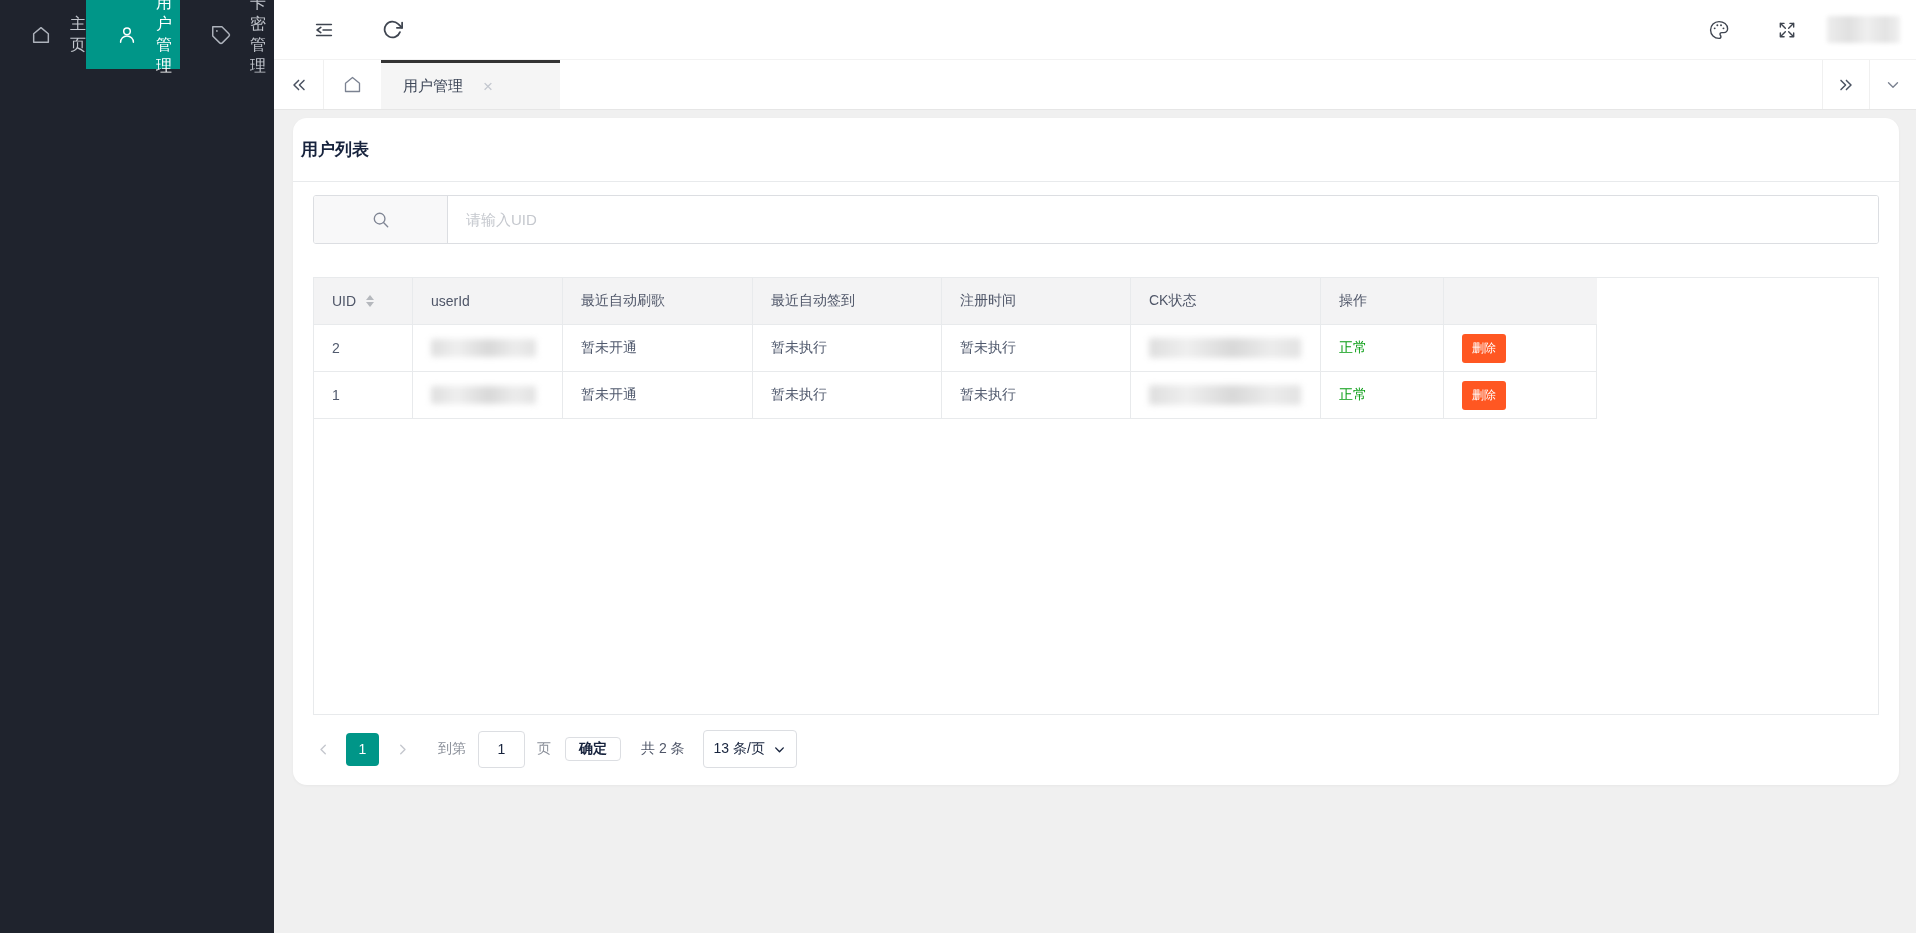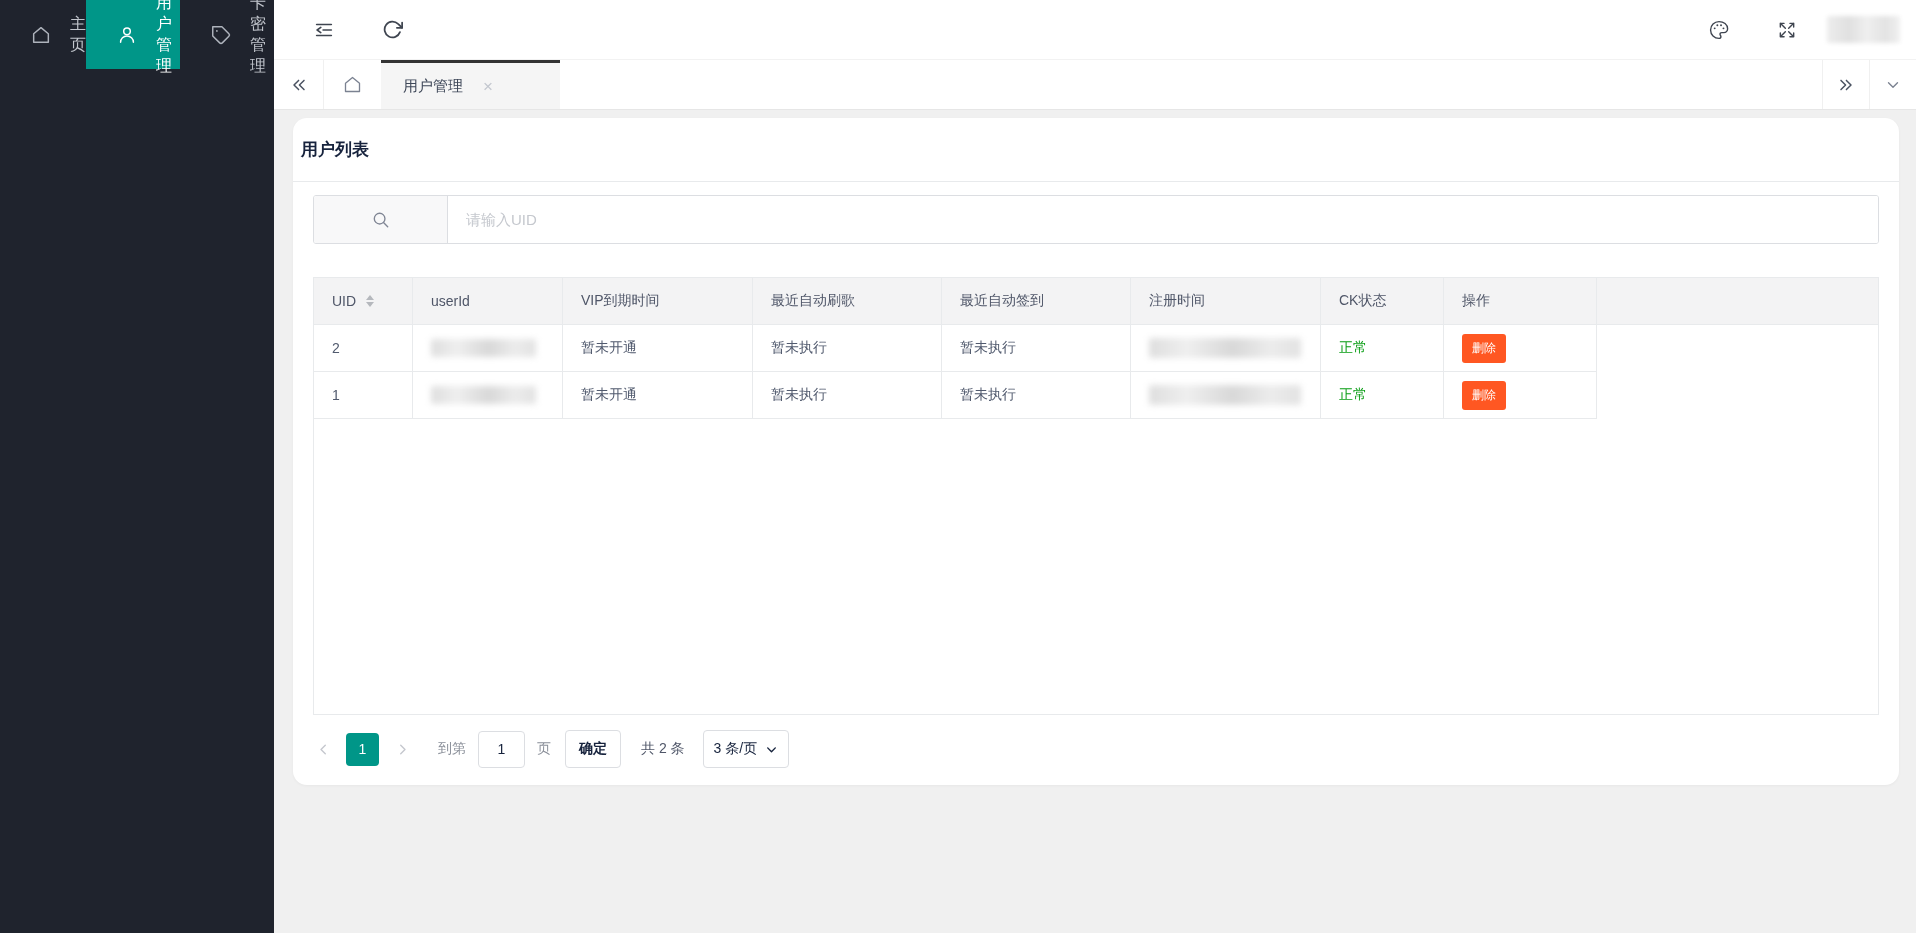--- a/index.html
+++ b/index.html
@@ -71,21 +71,21 @@
   .redact.uid{width:105px; height:18px;}
   .redact.reg{width:152px; height:20px;}
 
   
   .pager{height:68px; display:flex; align-items:center; font-size:14px;}
   .pg-arrow{width:20px; display:flex; align-items:center; justify-content:center; color:#c5c8ce; cursor:pointer;}
   .pg-current{width:33px; height:33px; margin:0 13px; border-radius:4px; background:var(--accent); color:#fff; display:flex; align-items:center; justify-content:center; font-size:14px; cursor:pointer;}
   .pg-goto-label{margin-left:26px; color:#8a8f99;}
   .pg-input{width:47px; height:37px; margin:0 12px; border:1px solid var(--border2); border-radius:4px; text-align:center; font-size:14px; color:var(--txt-dark); outline:none; font-family:inherit;}
   .pg-unit{color:#8a8f99;}
-  .pg-confirm{margin-left:14px; height:38px; padding:0 13px; background:#fff; border:1px solid var(--border2); border-radius:4px; font-size:14px; font-weight:bold; color:var(--txt-dark); cursor:pointer; font-family:inherit;}
+  .pg-confirm{margin-left:14px; height:24px; padding:0 13px; background:#fff; border:1px solid var(--border2); border-radius:4px; font-size:14px; font-weight:bold; color:var(--txt-dark); cursor:pointer; font-family:inherit;}
   .pg-total{margin-left:20px; color:#4f5668;}
   .pg-size{margin-left:18px; height:38px; padding:0 10px; border:1px solid var(--border2); border-radius:4px; display:flex; align-items:center; gap:8px; color:var(--txt-dark); cursor:pointer; background:#fff;}
 </style>
 </head>
 <body>
 
 <aside class="sidebar">
   <nav class="menu">
 
     <div class="menu-item">
@@ -213,21 +213,20 @@
           <div class="t-head">
             <div class="t-row">
               <div class="cell">
                 <span>UID</span>
                 <span class="sort-caret">
                     <i class="up"></i>
                     <i class="dn"></i>
                   </span>
               </div>
               <div class="cell">userId</div>
-              <div class="cell">VIP到期时间</div>
               <div class="cell">最近自动刷歌</div>
               <div class="cell">最近自动签到</div>
               <div class="cell">注册时间</div>
               <div class="cell">CK状态</div>
               <div class="cell">操作</div>
               <div class="cell filler"></div>
             </div>
           </div>
 
           <div class="t-body">
@@ -280,21 +279,21 @@
             <svg viewBox="0 0 24 24" width="17" height="17" fill="none" stroke="currentColor" stroke-width="2" stroke-linecap="round" stroke-linejoin="round">
                 <polyline points="9.5 6 15.5 12 9.5 18"></polyline>
               </svg>
           </span>
           <span class="pg-goto-label">到第</span>
           <input class="pg-input" value="1" style="">
           <span class="pg-unit">页</span>
           <button class="pg-confirm">确定</button>
           <span class="pg-total">共 2 条</span>
           <span class="pg-size">
-            <span>3 条/页</span>
+            <span>13 条/页</span>
             <svg viewBox="0 0 24 24" width="13" height="13" fill="none" stroke="#17233d" stroke-width="2.6" stroke-linecap="round" stroke-linejoin="round">
                 <polyline points="5 9 12 16 19 9"></polyline>
               </svg>
           </span>
         </div>
 
       </div>
     </div>
   </div>
 </div>

